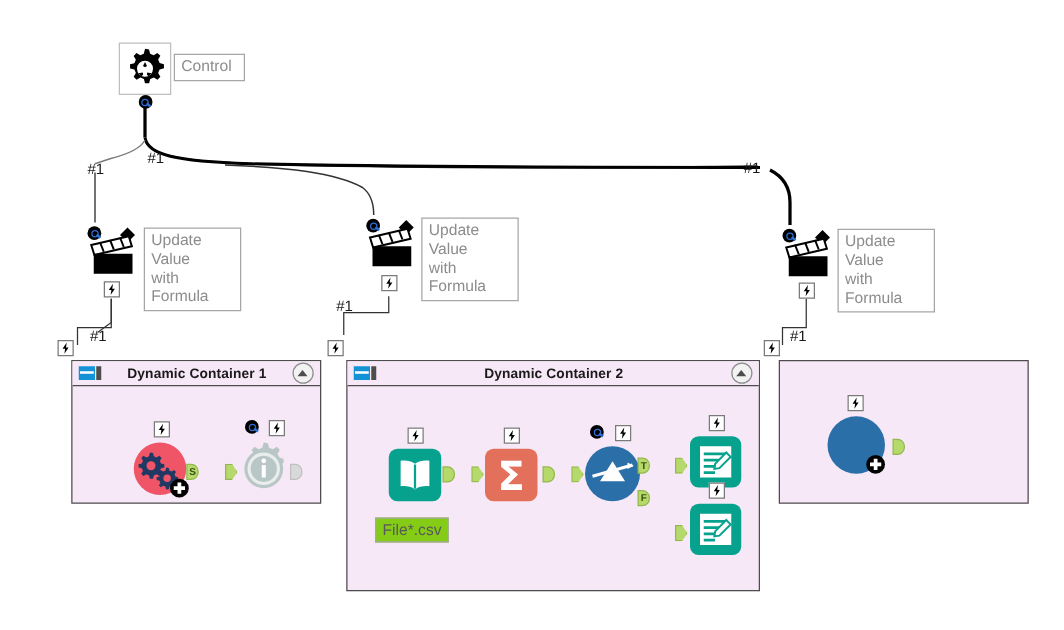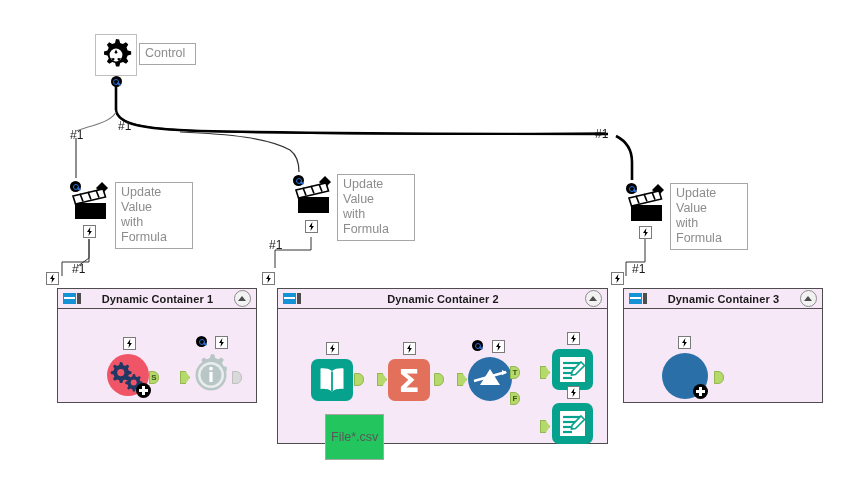--- a/index.html
+++ b/index.html
@@ -21,27 +21,26 @@
     color:#8c8c8c;
     font-size:12.5px;
     line-height:15px;
     padding:2px 5px 3px 5px;
     white-space:pre-line;
     box-sizing:border-box;
   }
   .file-lbl{
     position:absolute;
     border:1px solid #a6a6a6;
-    background:#22c55e;
+    background:#84cc16;
     color:#595959;
     font-size:12.5px;
     line-height:14px;
-    padding:15px 5px;
-    box-sizing:border-box;
-    margin-left:25px;
+    padding:2px 5px;
+    box-sizing:border-box;
   }
   .hash{
     position:absolute;
     color:#1a1a1a;
     font-size:12px;
     font-family:"Liberation Sans", sans-serif;
     white-space:nowrap;
   }
 
   
@@ -368,21 +367,21 @@
         <div class="bolt-badge" style="left:26px;top:-17px;">
           <svg width="11" height="11" viewBox="0 0 11 11">
             <path d="M6.4 1 L3 6 h2.1 l-.6 4 3.4-5 H5.8z" fill="#000"></path>
           </svg>
         </div>
       </div>
       <div class="port round gray" style="left:174px;top:62px;"></div>
     </div>
   </div>
 
-  <div class="container" style="left:277px;top:288px;width:331px;height:156px;">
+  <div class="container" style="left:277px;top:288px;width:331px;height:185px;">
     <div class="cont-head">
       <div class="cont-icon">
         <div class="bar"></div>
           <div class="knob"></div>
       </div>
       <div class="cont-title">Dynamic Container 2</div>
       <div class="collapse-btn"></div>
     </div>
     <div class="cont-body" style="height:165px;">
 
@@ -469,28 +468,20 @@
         <div class="bolt-badge" style="left:15px;top:-17px;">
           <svg width="11" height="11" viewBox="0 0 11 11">
             <path d="M6.4 1 L3 6 h2.1 l-.6 4 3.4-5 H5.8z" fill="#000"></path>
           </svg>
         </div>
       </div>
     </div>
   </div>
 
   <div class="container" style="left:623px;top:288px;width:200px;height:115px;">
-    <div class="cont-head">
-      <div class="cont-icon">
-        <div class="bar"></div>
-          <div class="knob"></div>
-      </div>
-      <div class="cont-title">Dynamic Container 3</div>
-      <div class="collapse-btn"></div>
-    </div>
     <div class="cont-body" style="height:95px;">
       <div class="tool" style="left:38px;top:44px;">
         <div class="circ-blue" style="left:0;top:0;width:46px;height:46px;"></div>
         <div class="plus-badge" style="left:31px;top:31px;"></div>
         <div class="bolt-badge" style="left:16px;top:-17px;">
           <svg width="11" height="11" viewBox="0 0 11 11">
             <path d="M6.4 1 L3 6 h2.1 l-.6 4 3.4-5 H5.8z" fill="#000"></path>
           </svg>
         </div>
       </div>

